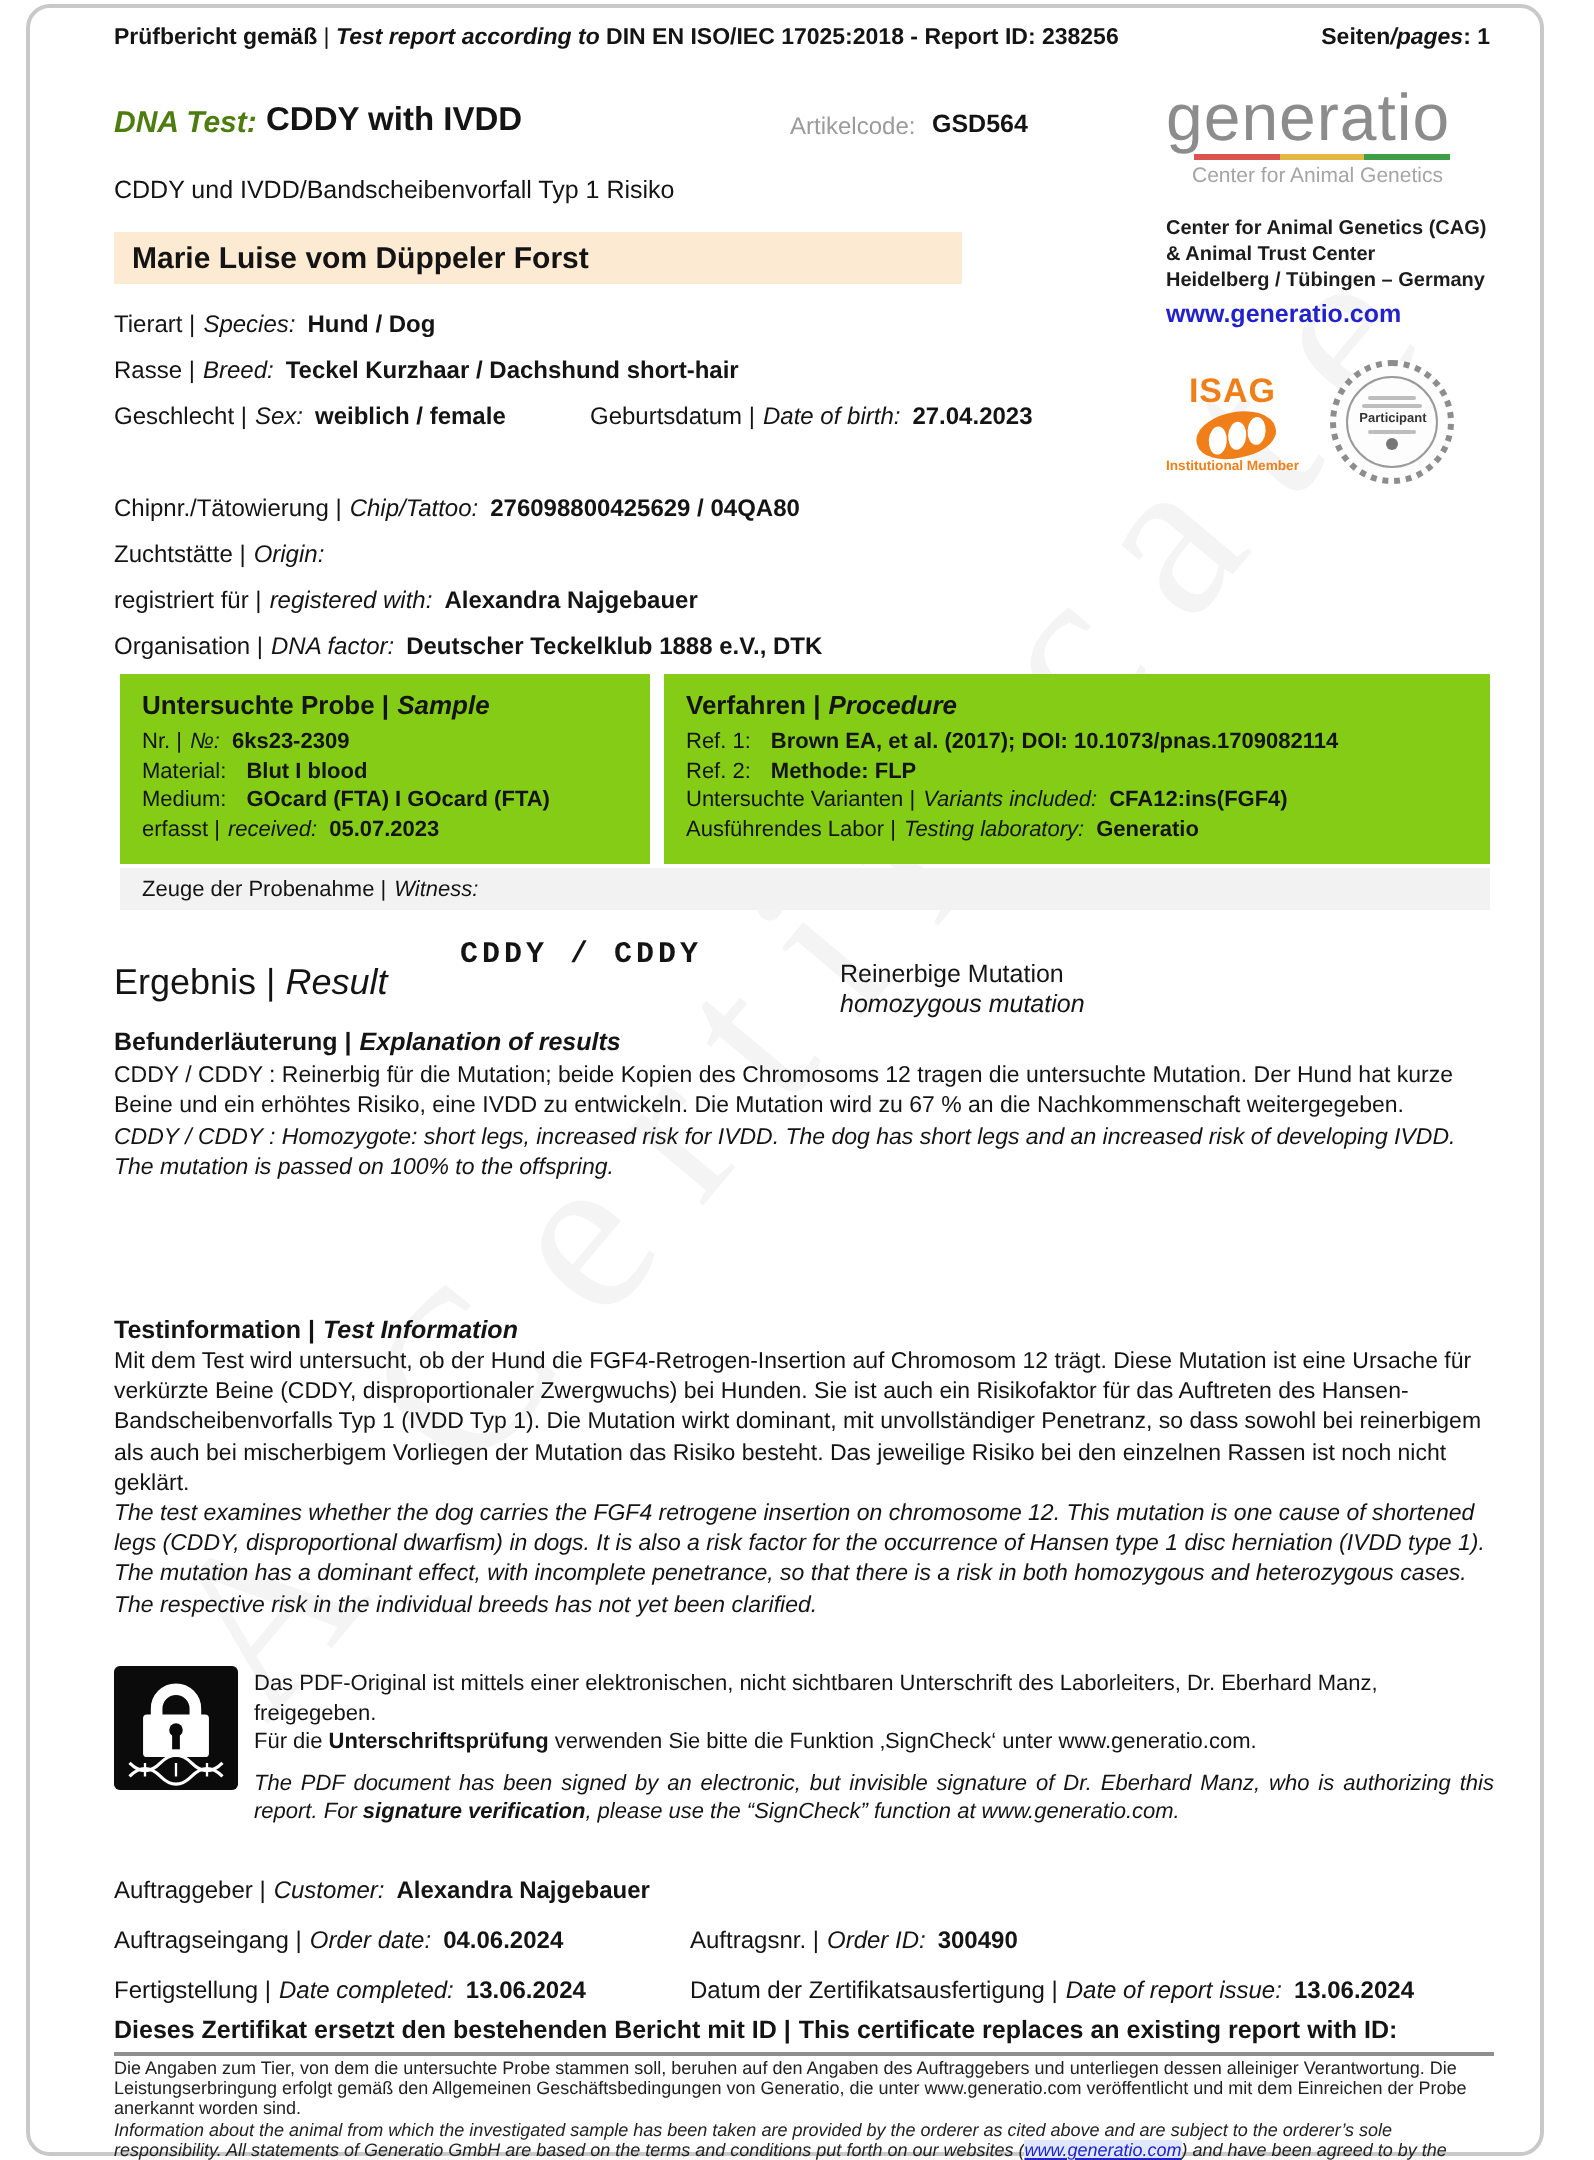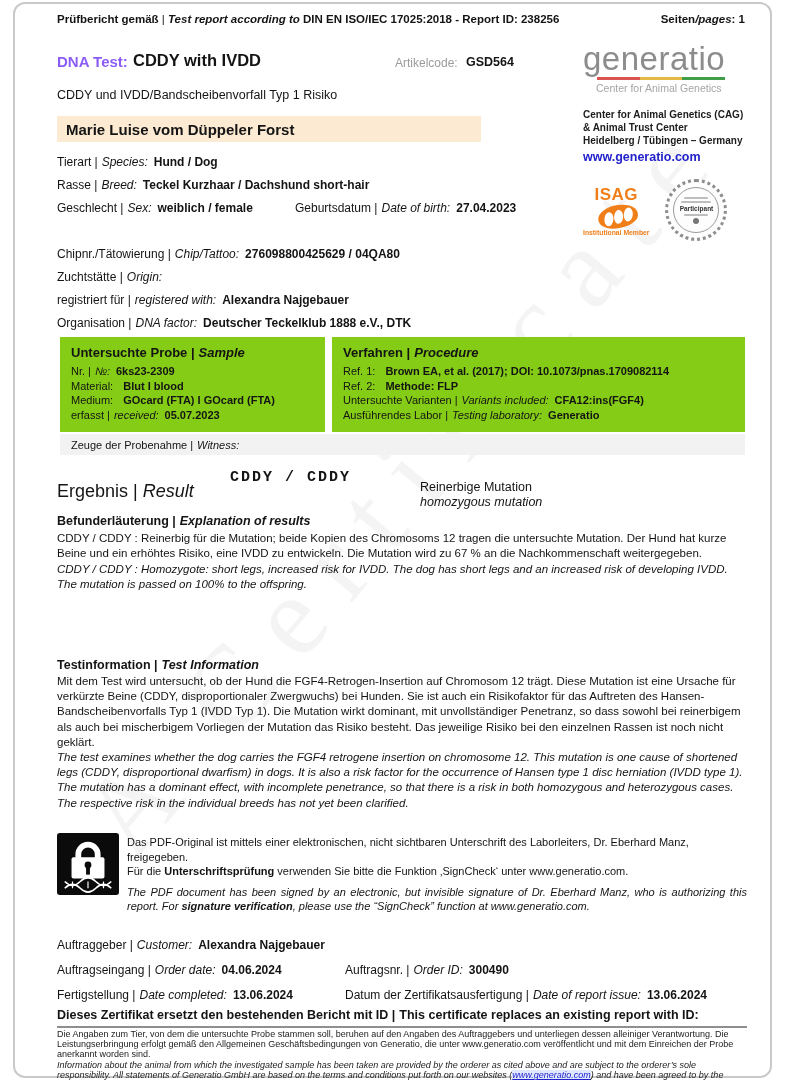--- a/index.html
+++ b/index.html
@@ -18,21 +18,21 @@
     transform:rotate(-50deg); font-size:115px; letter-spacing:26px;
     color:rgba(60,60,60,0.055); white-space:nowrap; pointer-events:none;
     font-family:"Liberation Serif", serif;
   }
   
   .topline { left:57px; top:13px; width:688px; font-size:11.5px; }
   .topline .b { font-weight:bold; }
   .topline .i { font-weight:bold; font-style:italic; }
   .pages { position:absolute; right:0; top:0; }
   
-  .dna-label { left:57px; top:53px; font-size:15px; font-weight:bold; color:#8b5cf6; }
+  .dna-label { left:57px; top:53px; font-size:15px; font-weight:bold; color:#4d7c0f;font-style:italic; }
   .test-name { left:133px; top:51px; font-size:16.5px; font-weight:bold; }
   .code-label { left:395px; top:56px; font-size:12px; color:#9b9b9b; }
   .code-value { left:466px; top:55px; font-size:12.5px; font-weight:bold; }
   .subtitle { left:57px; top:88px; font-size:12.5px;text-align:right; }
   
   .brand { left:583px; top:42px; width:182px; }
   .logo-text { font-size:33px; color:#8c8c8c; letter-spacing:0.5px; line-height:34px; }
   .logo-line { display:flex; width:128px; height:3px; margin:1px 0 2px 14px; }
   .logo-line span { flex:1; }
   .seg-red { background:#d9534f; } .seg-yellow { background:#e3b845; } .seg-green { background:#3f9e47; }

